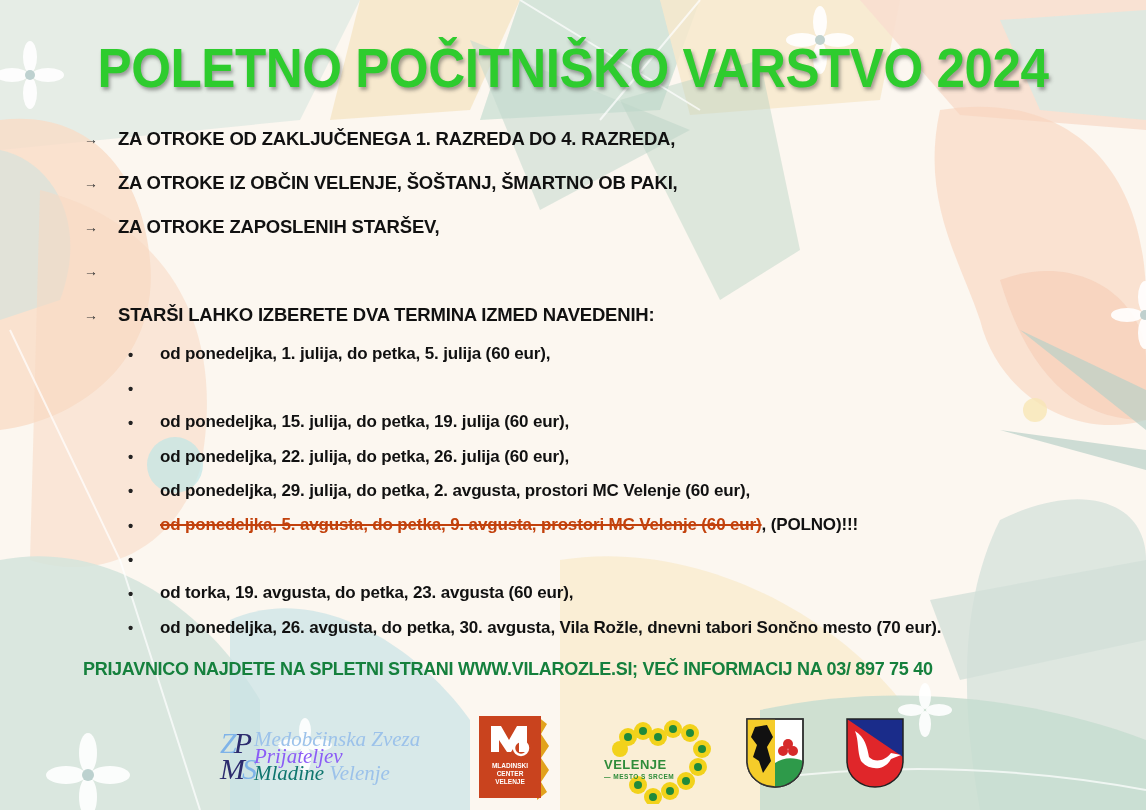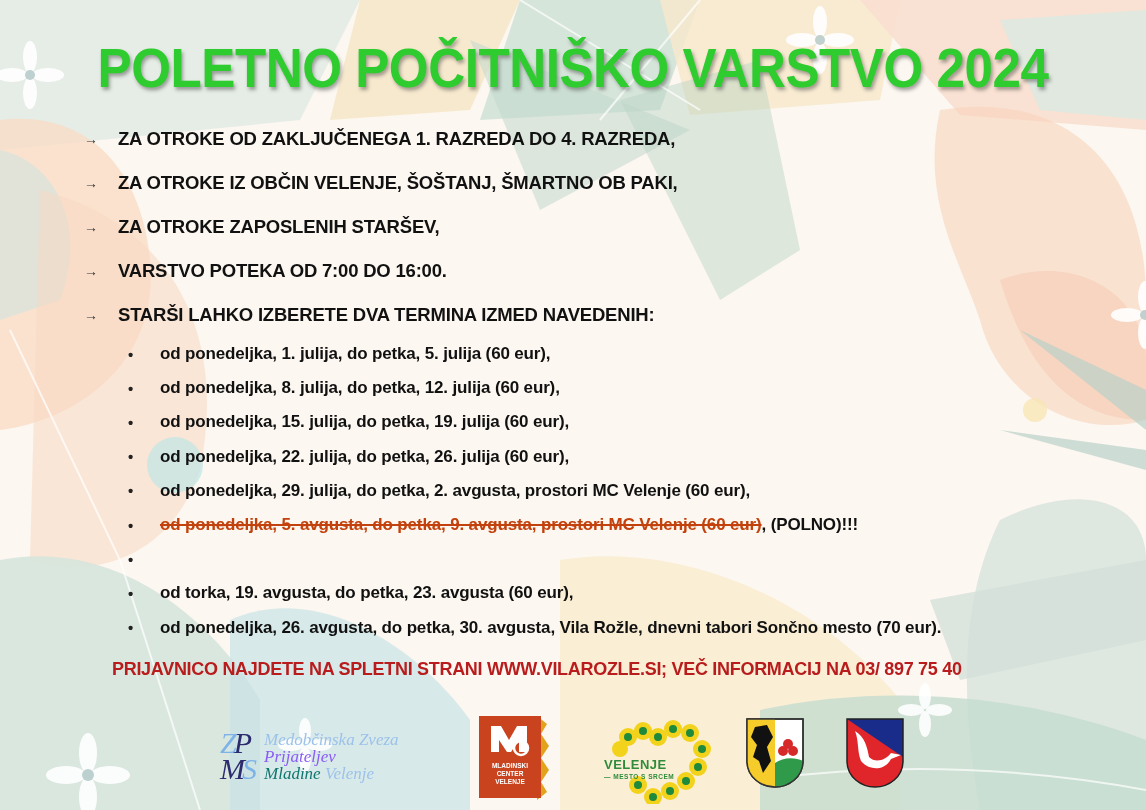--- a/index.html
+++ b/index.html
@@ -35,33 +35,33 @@
     .term-item {
       height: 34.2px; display: flex; align-items: center;
       font-weight: bold; font-size: 17px; color: #111; letter-spacing: -0.15px;
       white-space: nowrap;
     }
     .term-item .bullet { width: 32px; font-size: 15px; color: #222; }
     .term-item .struck { color: #c2410c; text-decoration: line-through; text-decoration-thickness: 2px; }
 
     .footer-note {
       position: absolute; left: 83px; top: 654px;
-      font-weight: bold; font-size: 18px; color: #b91c1c; letter-spacing: -0.3px;
-      line-height: 31px; white-space: nowrap; margin-left: 29px;
+      font-weight: bold; font-size: 18px; color: #15803d; letter-spacing: -0.3px;
+      line-height: 31px; white-space: nowrap;
     }
     .footer-note .line2 { padding-left: 16px; }
 
     .logos { position: absolute; left: 0; top: 705px; width: 1008px; height: 105px; }
     .logo { position: absolute; }
 
     .zpms { left: 220px; top: 25px; width: 215px; height: 60px; }
     .zpms .mono { position: absolute; left: 0; top: 0; font-family: "Liberation Serif", serif; font-style: italic; font-size: 30px; line-height: 26px; letter-spacing: -3px; }
     .zpms .mono .a { color: #7fb3e8; }
     .zpms .mono .b { color: #2c2b6e; }
-    .zpms .words { position: absolute; left: 44px; top: 1px; font-family: "Liberation Serif", serif; font-style: italic; font-size: 17px; line-height: 17px; }
+    .zpms .words { position: absolute; left: 34px; top: 1px; font-family: "Liberation Serif", serif; font-style: italic; font-size: 21px; line-height: 17px; }
     .zpms .w1 { color: #9cc2ea; }
     .zpms .w2 { color: #8b5cf6; }
     .zpms .w3a { color: #0f766e; }
     .zpms .w3b { color: #9cc2ea; }
 
     .mc { left: 477px; top: 7px; width: 78px; height: 92px; }
 
     .velenje-heart { left: 598px; top: 14px; width: 120px; height: 85px; }
     .velenje-heart .v1 { position: absolute; left: 6px; top: 38px; font-weight: bold; font-size: 13px; color: #2f8c3a; letter-spacing: 0.5px; }
     .velenje-heart .v2 { position: absolute; left: 6px; top: 54px; font-weight: bold; font-size: 6.5px; color: #2f8c3a; letter-spacing: 0.5px; }
@@ -167,36 +167,34 @@
     <li class="main-item">
         <span class="arrow">→</span>
         <span>ZA OTROKE IZ OBČIN VELENJE, ŠOŠTANJ, ŠMARTNO OB PAKI,</span>
       </li>
     <li class="main-item">
         <span class="arrow">→</span>
         <span>ZA OTROKE ZAPOSLENIH STARŠEV,</span>
       </li>
     <li class="main-item">
         <span class="arrow">→</span>
-        <span>VARSTVO POTEKA OD 7:00 DO 16:00.</span>
       </li>
     <li class="main-item">
         <span class="arrow">→</span>
         <span>STARŠI LAHKO IZBERETE DVA TERMINA IZMED NAVEDENIH:</span>
       </li>
   </ul>
 
   <ul class="term-list">
     <li class="term-item">
         <span class="bullet">•</span>
         <span>od ponedeljka, 1. julija, do petka, 5. julija (60 eur),</span>
       </li>
     <li class="term-item">
         <span class="bullet">•</span>
-        <span>od ponedeljka, 8. julija, do petka, 12. julija (60 eur),</span>
       </li>
     <li class="term-item">
         <span class="bullet">•</span>
         <span>od ponedeljka, 15. julija, do petka, 19. julija (60 eur),</span>
       </li>
     <li class="term-item">
         <span class="bullet">•</span>
         <span>od ponedeljka, 22. julija, do petka, 26. julija (60 eur),</span>
       </li>
     <li class="term-item">

